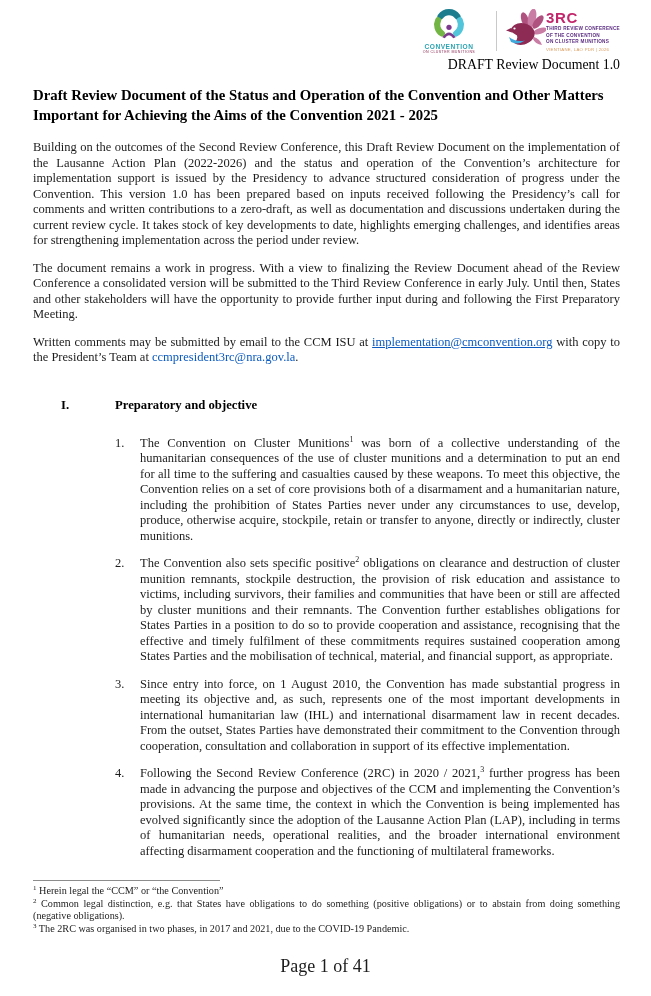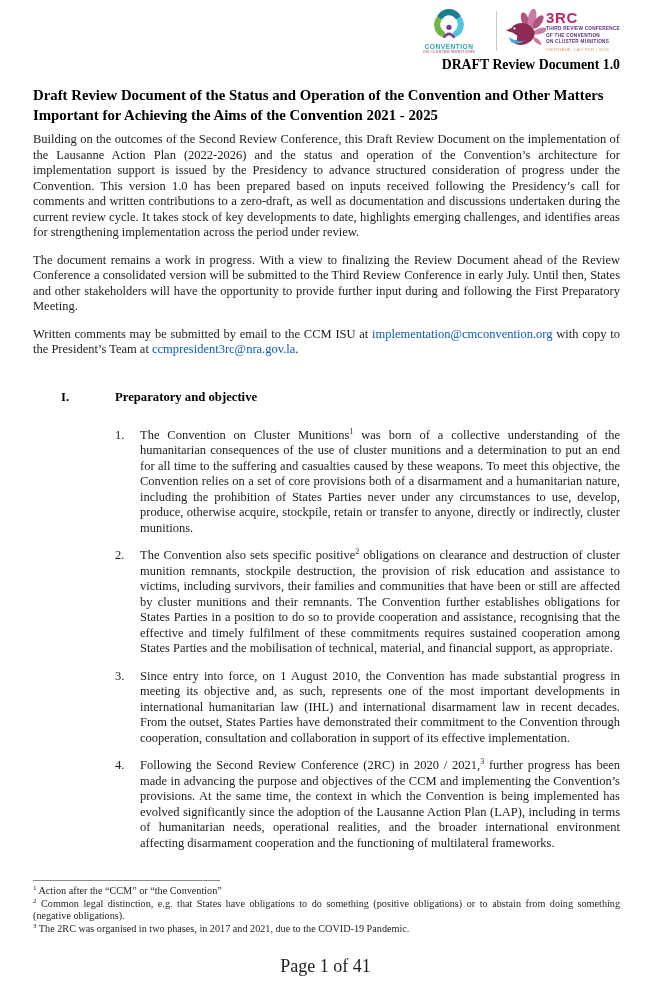--- a/index.html
+++ b/index.html
@@ -34,34 +34,34 @@
     font-size: 15px; line-height: 1.05; letter-spacing: 0.6px; color: #c2266b;
   }
   .rc-line {
     font-family: "Liberation Sans", sans-serif; font-weight: bold;
     font-size: 4.7px; line-height: 1.4; letter-spacing: 0.25px; color: #5b2d82;
   }
   .rc-venue {
     font-family: "Liberation Sans", sans-serif;
     font-size: 4.3px; letter-spacing: 0.25px; color: #d79a5b; margin-top: 1px;
   }
-  .doc-label { font-weight: bold; font-size: 13.8px; color: #000; margin-top: 3px; }
+  .doc-label { font-weight: normal; font-size: 13.8px; color: #000; margin-top: 3px; }
 
   
   .title {
     font-size: 14.8px; font-weight: bold; color: #000;
     line-height: 1.32; margin: 13px 0 0 0;
   }
   .body-p {
     font-size: 12.5px; line-height: 15.5px; text-align: justify;
     margin: 12px 0 0 0;
   }
-  .body-p.first { margin-top: 7px; }
+  .body-p.first { margin-top: 15px; }
   a.link { color: #0b5abf; text-decoration: none; cursor: pointer; }
-  a.link.u { }
+  a.link.u { text-decoration: underline; }
 
   .section-heading { display: flex; margin-top: 32px; font-weight: bold; font-size: 12.7px; color: #000; }
   .sec-num { margin-left: 28px; width: 54px; flex: none; }
 
   .items { margin-top: 23px; }
   .item { display: flex; margin-bottom: 12px; }
   .item-num { margin-left: 82px; width: 25px; flex: none; font-size: 12.5px; line-height: 15.5px; }
   .item-body { width: 480px; font-size: 12.5px; line-height: 15.5px; text-align: justify; }
   .item-body sup, .body-p sup { font-size: 8px; line-height: 0; }
 
@@ -144,18 +144,18 @@
     </div>
     <div class="item">
       <span class="item-num">4.</span>
       <div class="item-body"><span>Following the Second Review Conference (2RC) in 2020 / 2021,</span><sup>3</sup><span> further progress has been made in advancing the purpose and objectives of the CCM and implementing the Convention’s provisions. At the same time, the context in which the Convention is being implemented has evolved significantly since the adoption of the Lausanne Action Plan (LAP), including in terms of humanitarian needs, operational realities, and the broader international environment affecting disarmament cooperation and the functioning of multilateral frameworks.</span></div>
     </div>
   </div>
 </div>
 
 <div class="footnote-area">
   <div class="fn-sep"></div>
-  <div class="footnote"><sup>1</sup><span> Action after the “CCM” or “the Convention”</span></div>
+  <div class="footnote"><sup>1</sup><span> Herein legal the “CCM” or “the Convention”</span></div>
   <div class="footnote"><sup>2</sup><span> Common legal distinction, e.g. that States have obligations to do something (positive obligations) or to abstain from doing something (negative obligations).</span></div>
   <div class="footnote"><sup>3</sup><span> The 2RC was organised in two phases, in 2017 and 2021, due to the COVID-19 Pandemic.</span></div>
 </div>
 
 <div class="footer">Page 1 of 41</div>
 
 </body></html>

